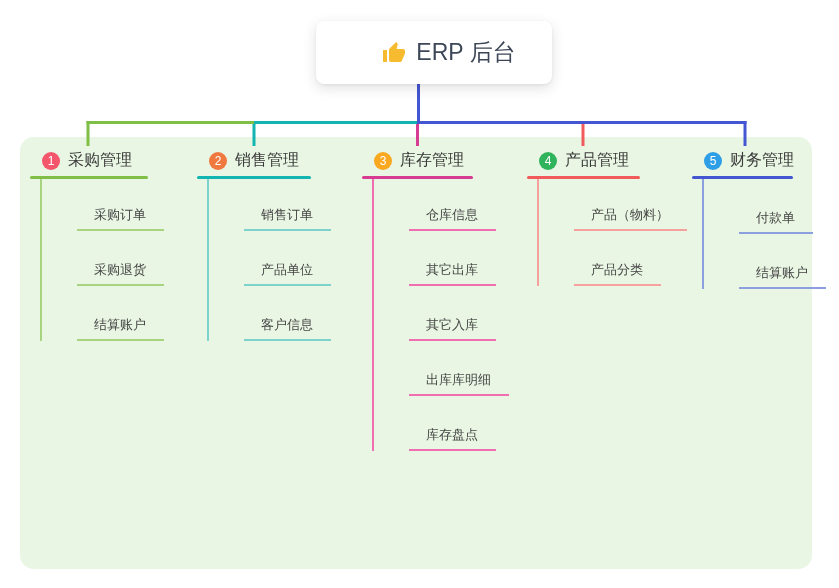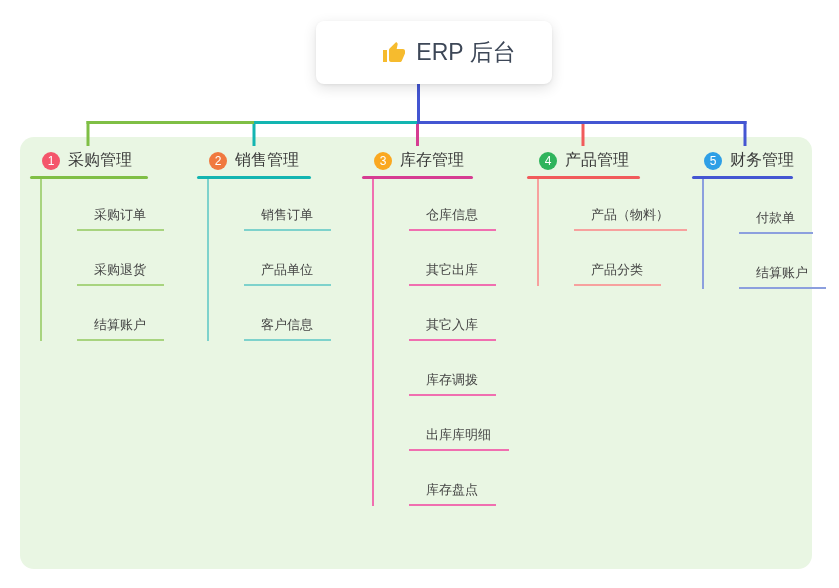--- a/index.html
+++ b/index.html
@@ -124,23 +124,20 @@
         <div class="child first">
           <span class="child-label">仓库信息</span>
         </div>
         <div class="child">
           <span class="child-label">其它出库</span>
         </div>
         <div class="child">
           <span class="child-label">其它入库</span>
         </div>
         <div class="child">
-          <span class="child-label">库存调拨</span>
-        </div>
-        <div class="child">
           <span class="child-label">出库库明细</span>
         </div>
         <div class="child">
           <span class="child-label">库存盘点</span>
         </div>
       </div>
   </div>
 
   <div class="branch b4" style="--badge: #2FB45C; --line: #F15B5B; --light: #F7A19E;">
     <div class="branch-header">

